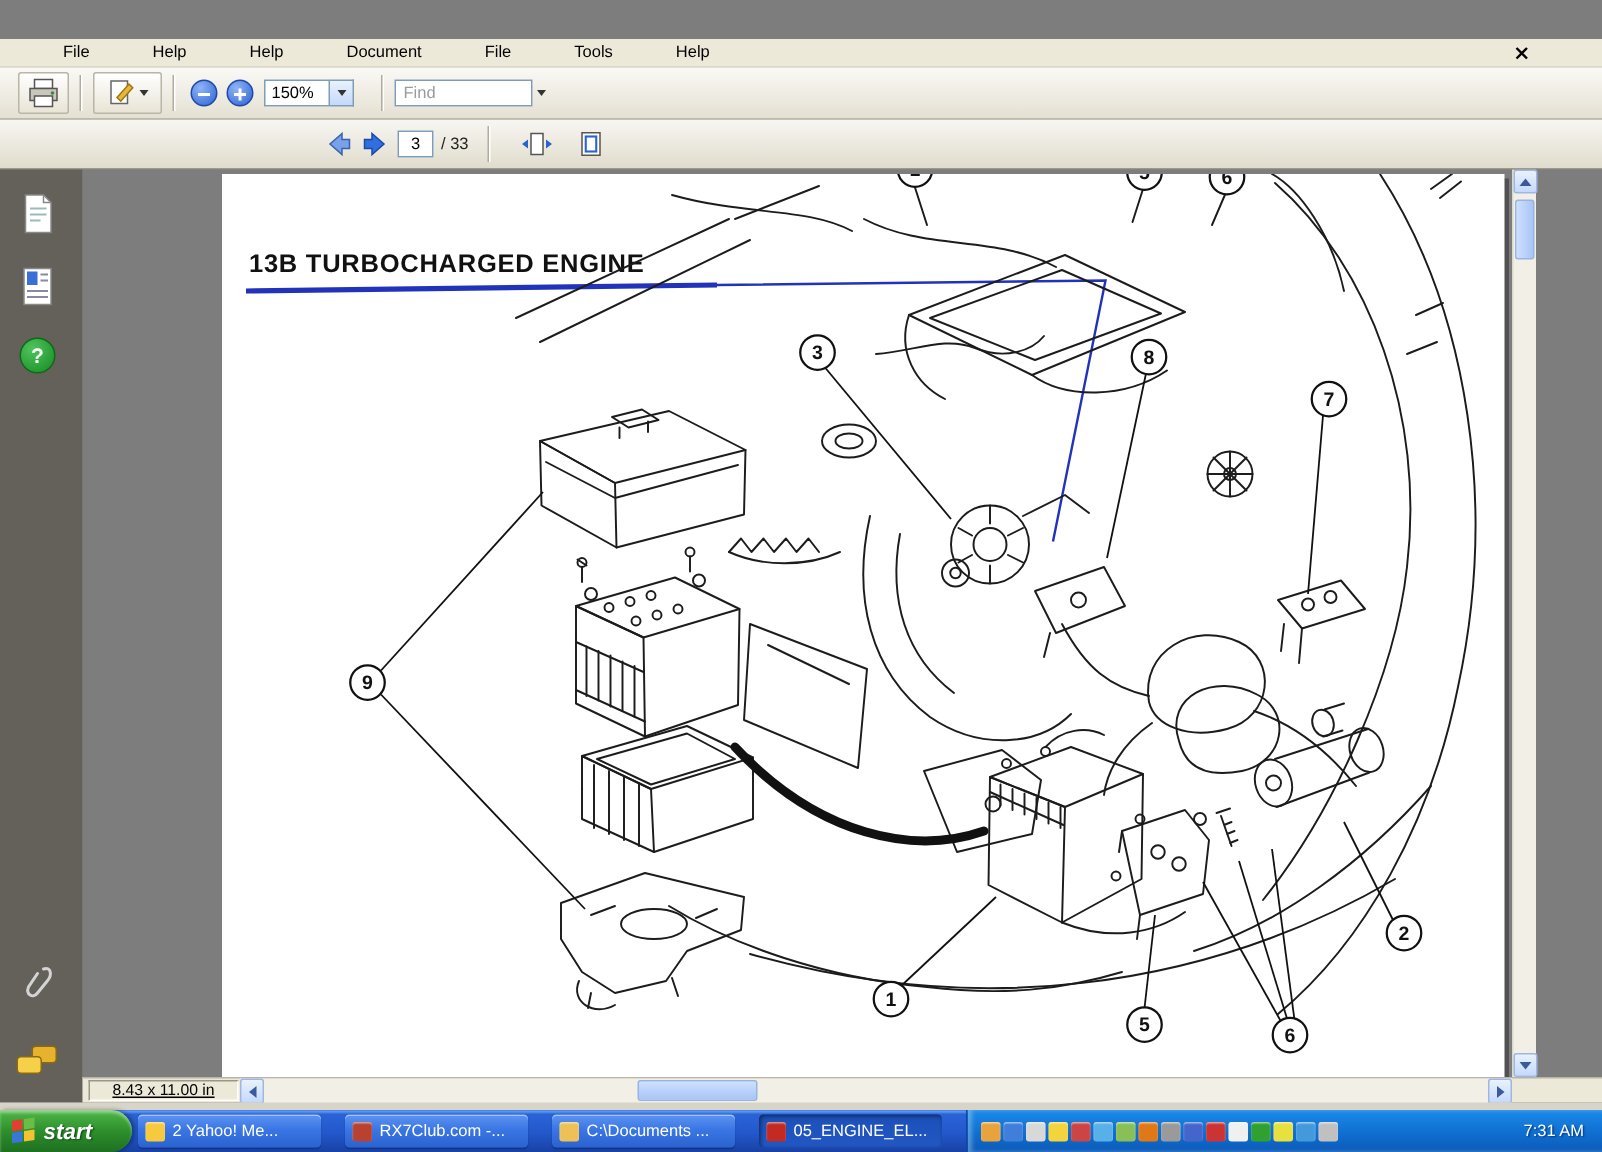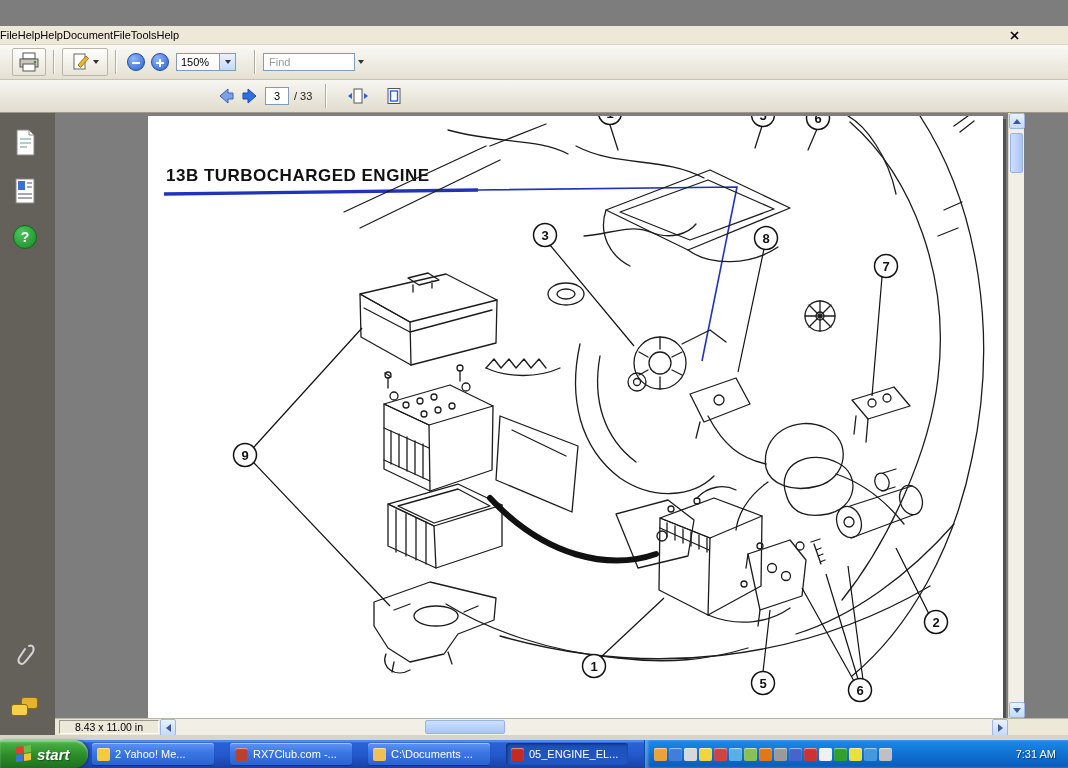--- a/index.html
+++ b/index.html
@@ -20,21 +20,21 @@
   .btn-min::after { content:''; position:absolute; left:4px; bottom:4px; width:9px; height:3px; background:#fff; }
   .btn-max::before { content:''; position:absolute; left:7px; top:3px; width:9px; height:8px; border:2px solid #fff; border-top-width:3px; }
   .btn-max::after  { content:''; position:absolute; left:3px; top:7px; width:9px; height:8px; border:2px solid #fff; border-top-width:3px; background:#3a6cd8; }
   .btn-close::before, .btn-close::after { content:''; position:absolute; left:3px; top:9px; width:13px; height:2.6px; background:#fff; border-radius:1px; }
   .btn-close::before { transform:rotate(45deg); }
   .btn-close::after  { transform:rotate(-45deg); }
 
   
   .menubar { position:absolute; left:0; top:26px; width:1068px; height:19px; background:#ECE9D8;
     display:flex; align-items:center; font-size:11px; color:#000; border-bottom:1px solid #dcd8c8; }
-  .menu-item { padding:2px 0; cursor:default; }
+  .menu-item { padding:2px 0; cursor:default;margin-left:42px; }
   .menu-close { position:absolute; right:48px; top:4px; width:11px; height:11px; }
 
   
   .toolbar1 { position:absolute; left:0; top:45px; width:1068px; height:35px;
     background:linear-gradient(180deg,#faf9f5,#e4e0d2); border-bottom:1px solid #c7c3b4;
     display:flex; align-items:center; padding-left:12px; }
   .toolbar2 { position:absolute; left:0; top:80px; width:1068px; height:33px;
     background:linear-gradient(180deg,#f7f6f1,#e0dccd); border-bottom:1px solid #9d9a8b;
     display:flex; align-items:center; padding-left:214px; }
   .tsep { width:2px; height:24px; margin:0 7px; border-left:1px solid #b0ac9e; border-right:1px solid #fff; }
@@ -81,30 +81,30 @@
   .arr-right{ width:0;height:0;border-top:4px solid transparent;border-bottom:4px solid transparent;border-left:5px solid #3b5a9b; }
   .vs-thumb { position:absolute; left:1px; top:20px; width:13px; height:40px; border-radius:2px;
     background:linear-gradient(90deg,#cde0fe,#a9c4f6); border:1px solid #98b4e4; }
   .hs-thumb { position:absolute; left:265px; top:1px; width:80px; height:14px; border-radius:2px;
     background:linear-gradient(180deg,#cde0fe,#a9c4f6); border:1px solid #98b4e4; }
 
   
   .statusrow { position:absolute; left:55px; top:718px; width:1013px; height:17px; background:#ECE9D8; border-top:1px solid #b8b4a6; }
   .pagesize-box { position:absolute; left:4px; top:1px; width:100px; height:14px; font-size:10.5px; color:#000;
     display:flex; align-items:center; justify-content:center;
-    border:1px solid; border-color:#9a968a #fff #fff #9a968a; }
+    border:1px solid; border-color:#9a968a #fff #fff #9a968a;text-decoration:underline; }
   .window-bottom { position:absolute; left:0; top:735px; width:1068px; height:5px; background:#d8d4c8; }
 
   
   .taskbar { position:absolute; left:0; top:740px; width:1068px; height:28px;
     background:linear-gradient(180deg,#3f7ce8 0%,#5a97f2 4%,#2b63d6 10%,#2258cb 55%,#1941a5 100%); }
   .start-btn { position:absolute; left:0; top:0; width:88px; height:28px;
     background:linear-gradient(180deg,#4fb848,#2e8f2c 50%,#1e7020); border-radius:0 14px 14px 0;
     box-shadow:inset 0 2px 2px rgba(255,255,255,.4), 2px 0 3px rgba(0,0,0,.35);
-    display:flex; align-items:center; padding-left:16px; gap:5px; }
+    display:flex; align-items:center; padding-left:8px; gap:5px; }
   .start-label { color:#fff; font-size:15px; font-weight:bold; font-style:italic; text-shadow:1px 1px 1px #14521a; }
   .flag { width:16px; height:16px; display:grid; grid-template-columns:7px 7px; grid-template-rows:7px 7px; gap:1px; transform:skewY(-8deg); }
   .flag i:nth-child(1){background:#e33e30;} .flag i:nth-child(2){background:#6cbd45;}
   .flag i:nth-child(3){background:#3a76d8;} .flag i:nth-child(4){background:#f2c431;}
   .tb-buttons { position:absolute; left:92px; top:3px; display:flex; gap:16px; }
   .tb-btn { width:122px; height:22px; border-radius:3px; color:#fff; font-size:11px;
     background:linear-gradient(180deg,#5e94f2,#3a76e4 45%,#2a63d0);
     box-shadow:inset 0 1px 0 rgba(255,255,255,.45), 0 1px 1px rgba(0,0,0,.3);
     display:flex; align-items:center; gap:5px; padding:0 5px; overflow:hidden; white-space:nowrap; }
   .tb-btn.active { background:linear-gradient(180deg,#1c4fb8,#2258c4); box-shadow:inset 1px 1px 3px rgba(0,0,0,.5); }

